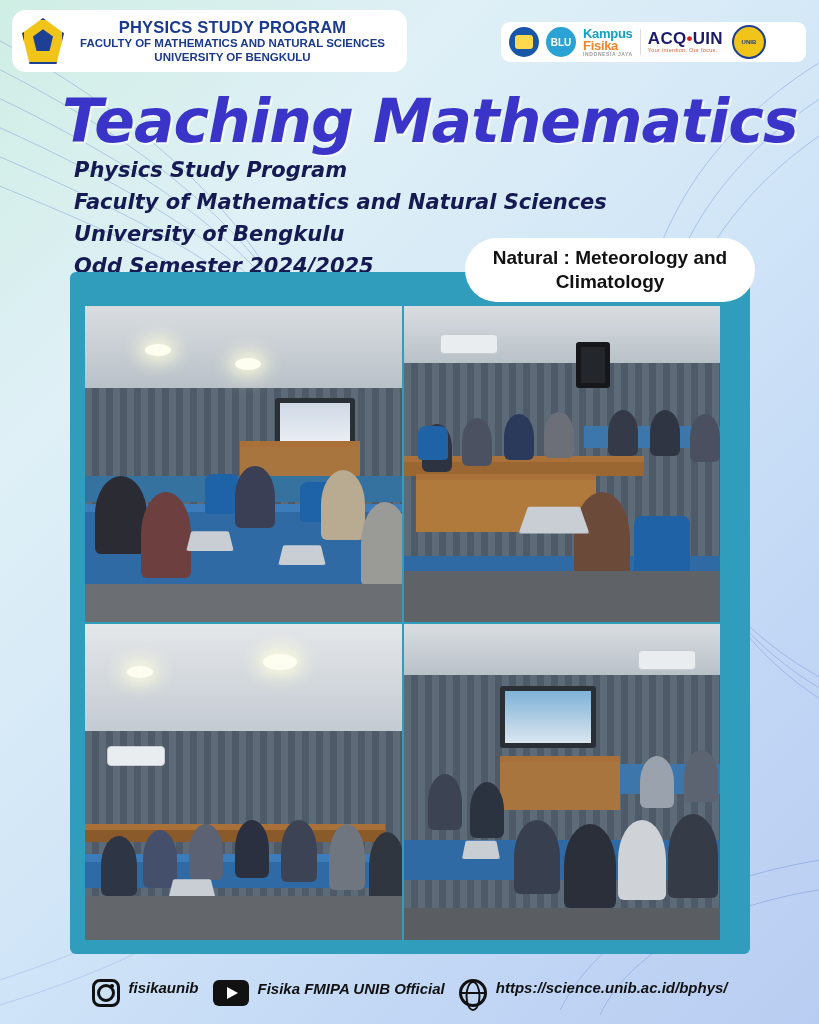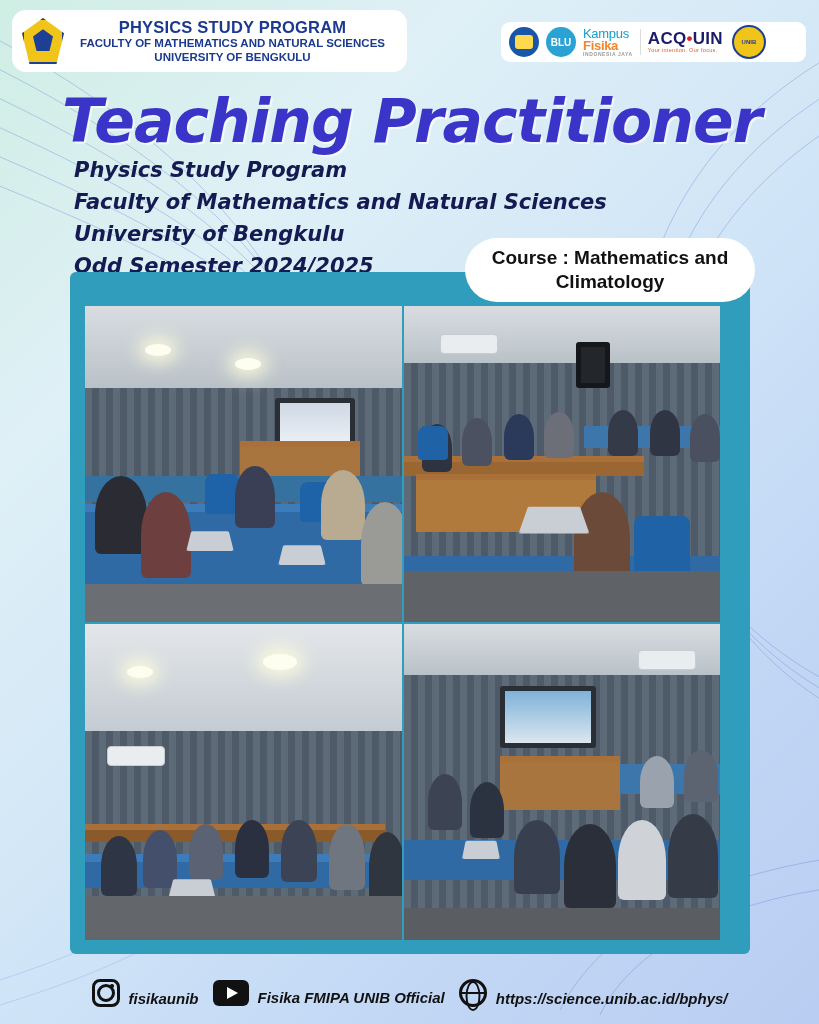--- a/index.html
+++ b/index.html
@@ -62,21 +62,21 @@
     transform: translate(-50%,-50%);
     width: 18px; height: 14px; border-radius: 3px;
     background: #ffd84d;
   }
   .p-blu {
     width: 30px; height: 30px; border-radius: 50%;
     background: #2aa3d4; color: #fff; font-size: 10px; font-weight: bold;
     display: flex; align-items: center; justify-content: center; flex: 0 0 30px;
   }
   .p-km { line-height: 1; }
-  .p-km .km1 { font-size: 13px; font-weight: normal; color: #14a0c6; letter-spacing: -.3px; }
+  .p-km .km1 { font-size: 13px; font-weight: bold; color: #14a0c6; letter-spacing: -.3px; }
   .p-km .km2 { font-size: 13px; font-weight: bold; color: #f0862a; letter-spacing: -.3px; margin-top: -1px;}
   .p-km .km3 { font-size: 5px; font-weight: bold; color: #9b9b9b; letter-spacing: .6px; }
   .p-div { width: 1px; height: 26px; background: #dcdcdc; }
   .p-acq { line-height: 1.05; }
   .p-acq .a1 { font-size: 17px; font-weight: bold; color: #1b1b6b; letter-spacing: .3px; }
   .p-acq .a1 .dot { color: #d22; }
   .p-acq .a2 { font-size: 5.5px; color: #e05a2b; letter-spacing: .3px; }
   .p-mab {
     width: 34px; height: 34px; border-radius: 50%;
     background: #f0c419; border: 2px solid #1d3f94; flex: 0 0 34px;
@@ -153,21 +153,21 @@
   .lap { position:absolute; width:42px; height:24px; background:#c9ced4;
     border-radius:2px; transform: perspective(60px) rotateX(35deg); }
   .floor { position:absolute; left:0; right:0; bottom:0; height:12%;
     background:#6b6f74; }
 
   
   .footer {
     position: absolute; left: 0; bottom: 0; width: 100%; height: 62px;
     display: flex; align-items: center; justify-content: center; gap: 14px;
   }
-  .f-item { display: flex; align-items: flex-end; gap: 9px; }
+  .f-item { display: flex; align-items: flex-start; gap: 9px; }
   .f-item .lbl { font-size: 15px; font-weight: bold; color: #111; font-style: italic; }
   .ig-icon {
     width: 28px; height: 28px; border-radius: 8px;
     border: 3px solid #111; position: relative;
   }
   .ig-icon::before {
     content:""; position:absolute; left:50%; top:50%; transform:translate(-50%,-50%);
     width:12px; height:12px; border:3px solid #111; border-radius:50%;
   }
   .ig-icon::after {
@@ -241,30 +241,30 @@
     </div>
     <div class="p-div"></div>
     <div class="p-acq">
       <div class="a1"><span>ACQ</span><span class="dot">•</span><span>UIN</span></div>
       <div class="a2">Your intention. Our focus.</div>
     </div>
     <div class="p-mab"></div>
   </div>
 </div>
 
-<div class="title">Teaching Practitioner</div>
+<div class="title">Teaching Mathematics</div>
 
 <div class="subtitles">
   <div>Physics Study Program</div>
   <div>Faculty of Mathematics and Natural Sciences</div>
   <div>University of Bengkulu</div>
   <div>Odd Semester 2024/2025</div>
 </div>
 
-<div class="course-pill">Course : Mathematics and Climatology</div>
+<div class="course-pill">Natural : Meteorology and Climatology</div>
 
 <div class="collage-frame">
   <div class="collage-inner">
 
     <div class="photo">
       <div class="wall"></div>
       <div class="ceil"></div>
       <div class="lamp" style="left:60px;top:38px;"></div>
       <div class="lamp" style="left:150px;top:52px;"></div>
       <div class="screen" style="left:190px;top:92px;width:80px;height:54px;"></div>

